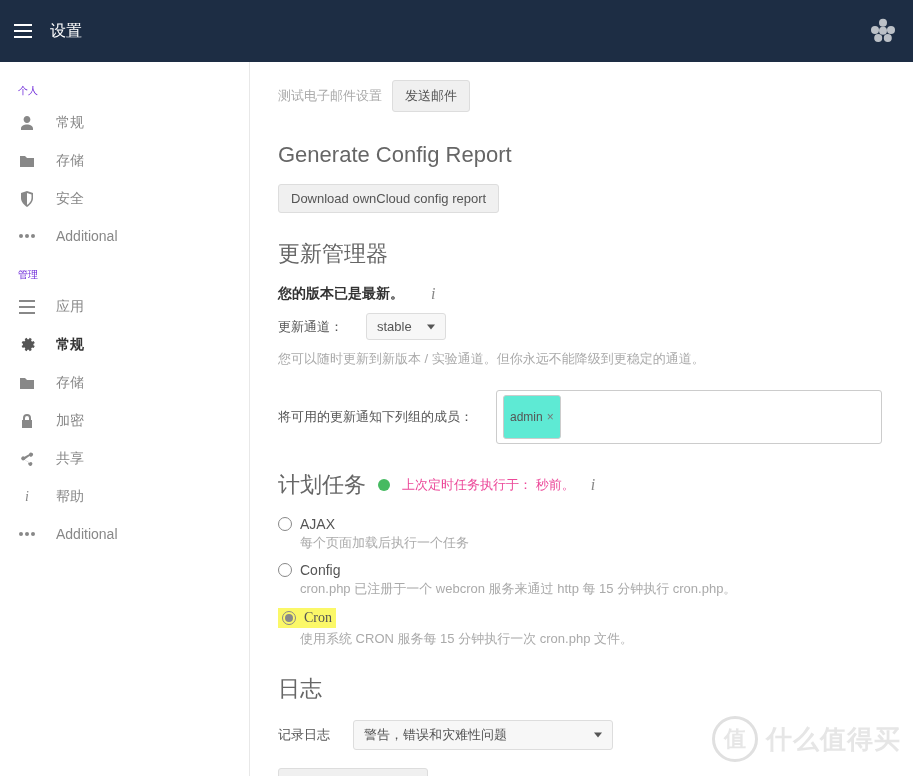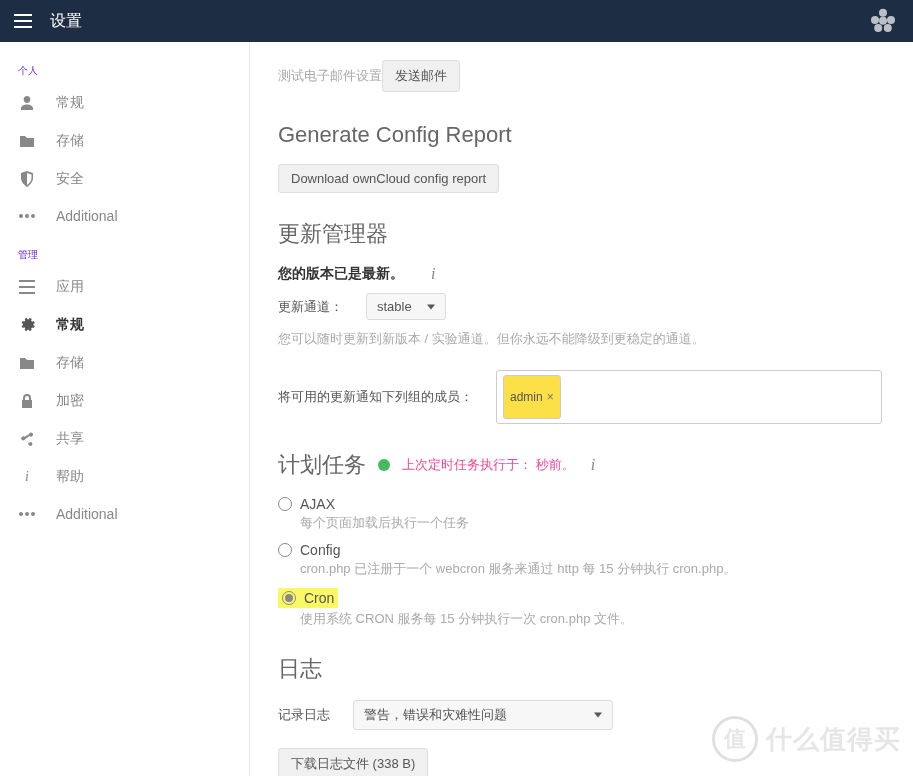--- a/index.html
+++ b/index.html
@@ -1,62 +1,62 @@
 <!DOCTYPE html>
 <html><head>
 <meta charset="utf-8">
 <style>
   * { box-sizing: border-box; margin: 0; padding: 0; }
   body { font-family: -apple-system, BlinkMacSystemFont, "Segoe UI", "Helvetica Neue", Arial, "Microsoft YaHei", sans-serif; font-size: 14px; color: #333; background: #fff; }
   
-  .topbar { background: #1d2d44; height: 42px; display: flex; align-items: center; padding: 0 14px; color: #fff; justify-content: space-between; }
+  .topbar { background: #1d2d44; height: 62px; display: flex; align-items: center; padding: 0 14px; color: #fff; justify-content: space-between; }
   .topbar-left { display: flex; align-items: center; gap: 18px; }
   .hamburger-icon { width: 18px; height: 14px; display: flex; flex-direction: column; justify-content: space-between; cursor: pointer; }
   .hamburger-icon span { display: block; height: 2px; background: #fff; }
   .topbar-title { font-size: 16px; font-weight: 400; }
   .logo-icon svg { width: 32px; height: 32px; opacity: 0.7; }
 
   .layout { display: flex; min-height: calc(100vh - 45px); }
   .sidebar { width: 250px; border-right: 1px solid #e8e8e8; padding-top: 8px; }
   .sidebar-section { padding: 14px 18px 6px 18px; font-size: 10px; color: #6d28d9; }
   .sidebar-item { display: flex; align-items: center; gap: 20px; padding: 10px 18px; color: #888; cursor: pointer; font-size: 14px; }
   .sidebar-item.active { color: #333; font-weight: 600; }
   .sidebar-item .icon { width: 18px; display: flex; justify-content: center; color: #888; }
   .sidebar-item.active .icon { color: #555; }
 
   .main { flex: 1; padding: 18px 28px 40px 28px; color: #555; max-width: 660px; }
-  .email-test-row { display: flex; align-items: center; font-size: 13px; margin-bottom: 30px; }
+  .email-test-row { display: flex; align-items: center; gap: 10px; font-size: 13px; margin-bottom: 30px; }
   .email-test-text { color: #aaa; }
   .btn { background: #f0f0f0; border: 1px solid #ddd; padding: 6px 12px; border-radius: 3px; font-size: 13px; color: #555; cursor: pointer; }
 
   h2.section-title { font-size: 22px; font-weight: 400; color: #666; margin: 26px 0 16px 0; }
   h2.section-title.first { margin-top: 6px; }
 
   .row { display: flex; align-items: center; gap: 23px; margin: 10px 0; flex-wrap: wrap; }
   .bold { font-weight: 700; color: #333; }
   .info-icon { font-style: italic; font-family: Georgia, serif; color: #888; cursor: help; font-size: 16px; padding: 0 4px; }
   .muted { color: #aaa; font-size: 13px; }
   .label { color: #555; font-size: 13px; }
 
   .select { position: relative; display: inline-flex; align-items: center; border: 1px solid #ddd; background: #f7f7f7; padding: 5px 28px 5px 10px; border-radius: 3px; font-size: 13px; cursor: pointer; min-width: 80px; }
   .select::after { content: ""; position: absolute; right: 10px; top: 50%; width: 0; height: 0; border-left: 4px solid transparent; border-right: 4px solid transparent; border-top: 5px solid #555; transform: translateY(-50%); }
   .select.wide { min-width: 260px; }
 
   .tag-input { flex: 1; border: 1px solid #ccc; border-radius: 3px; padding: 4px 6px; min-height: 30px; display: flex; align-items: center; gap: 4px; min-width: 300px; }
-  .tag { background: #fde047; border: 1px solid #ccc; border-radius: 3px; padding: 14px 6px; font-size: 12px; color: #555; display: inline-flex; align-items: center; gap: 4px; }
+  .tag { background: #5eead4; border: 1px solid #ccc; border-radius: 3px; padding: 14px 6px; font-size: 12px; color: #555; display: inline-flex; align-items: center; gap: 4px; }
   .tag .x { cursor: pointer; color: #777; }
 
   .status-dot { width: 12px; height: 12px; border-radius: 50%; background: #46ba61; display: inline-block; }
 
   .radio-row { display: flex; align-items: center; gap: 8px; margin: 6px 0 2px 0; }
   .radio { width: 14px; height: 14px; border: 1px solid #888; border-radius: 50%; display: inline-flex; align-items: center; justify-content: center; cursor: pointer; }
   .radio.checked::after { content: ""; width: 8px; height: 8px; background: #888; border-radius: 50%; }
   .radio-label { color: #555; }
   .radio-desc { color: #aaa; font-size: 13px; margin: 0 0 10px 22px; }
-  .highlight { background: #fbf868; padding: 1px 2px; }
+  .highlight { background: #fbf868; padding: 1px 2px; font-family: Liberation Serif, serif; }
 
   .watermark { position: fixed; right: 12px; bottom: 14px; opacity: 0.12; display: flex; align-items: center; gap: 8px; pointer-events: none; }
   .watermark-circle { width: 46px; height: 46px; border: 3px solid #000; border-radius: 50%; display: flex; align-items: center; justify-content: center; font-size: 22px; font-weight: 700; }
   .watermark-text { font-size: 26px; font-weight: 700; letter-spacing: 1px; }
 </style>
 </head>
 <body>
 
 <div class="topbar">
   <div class="topbar-left">

